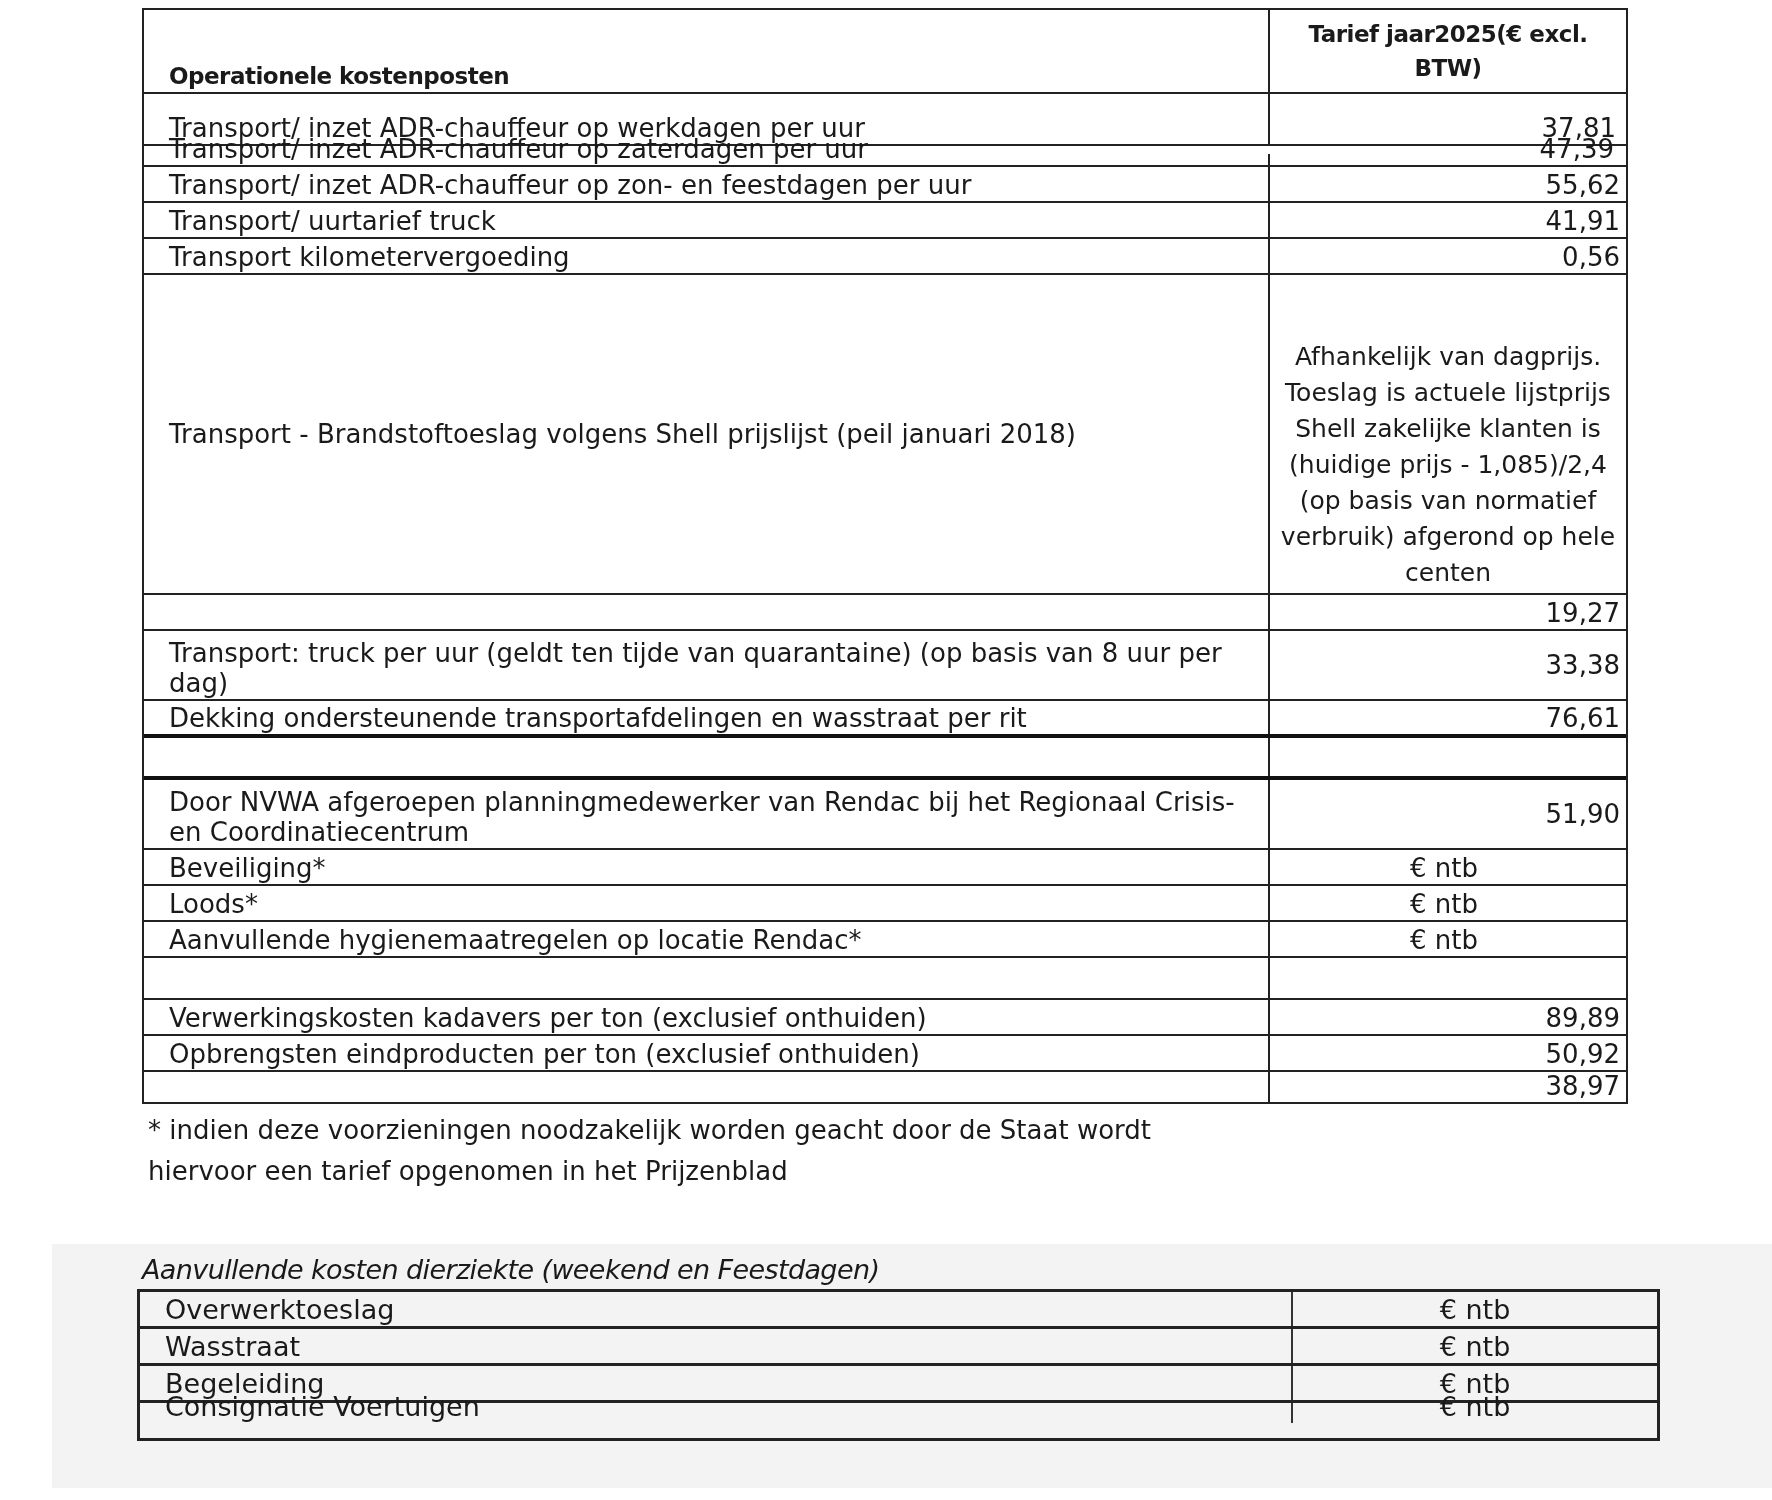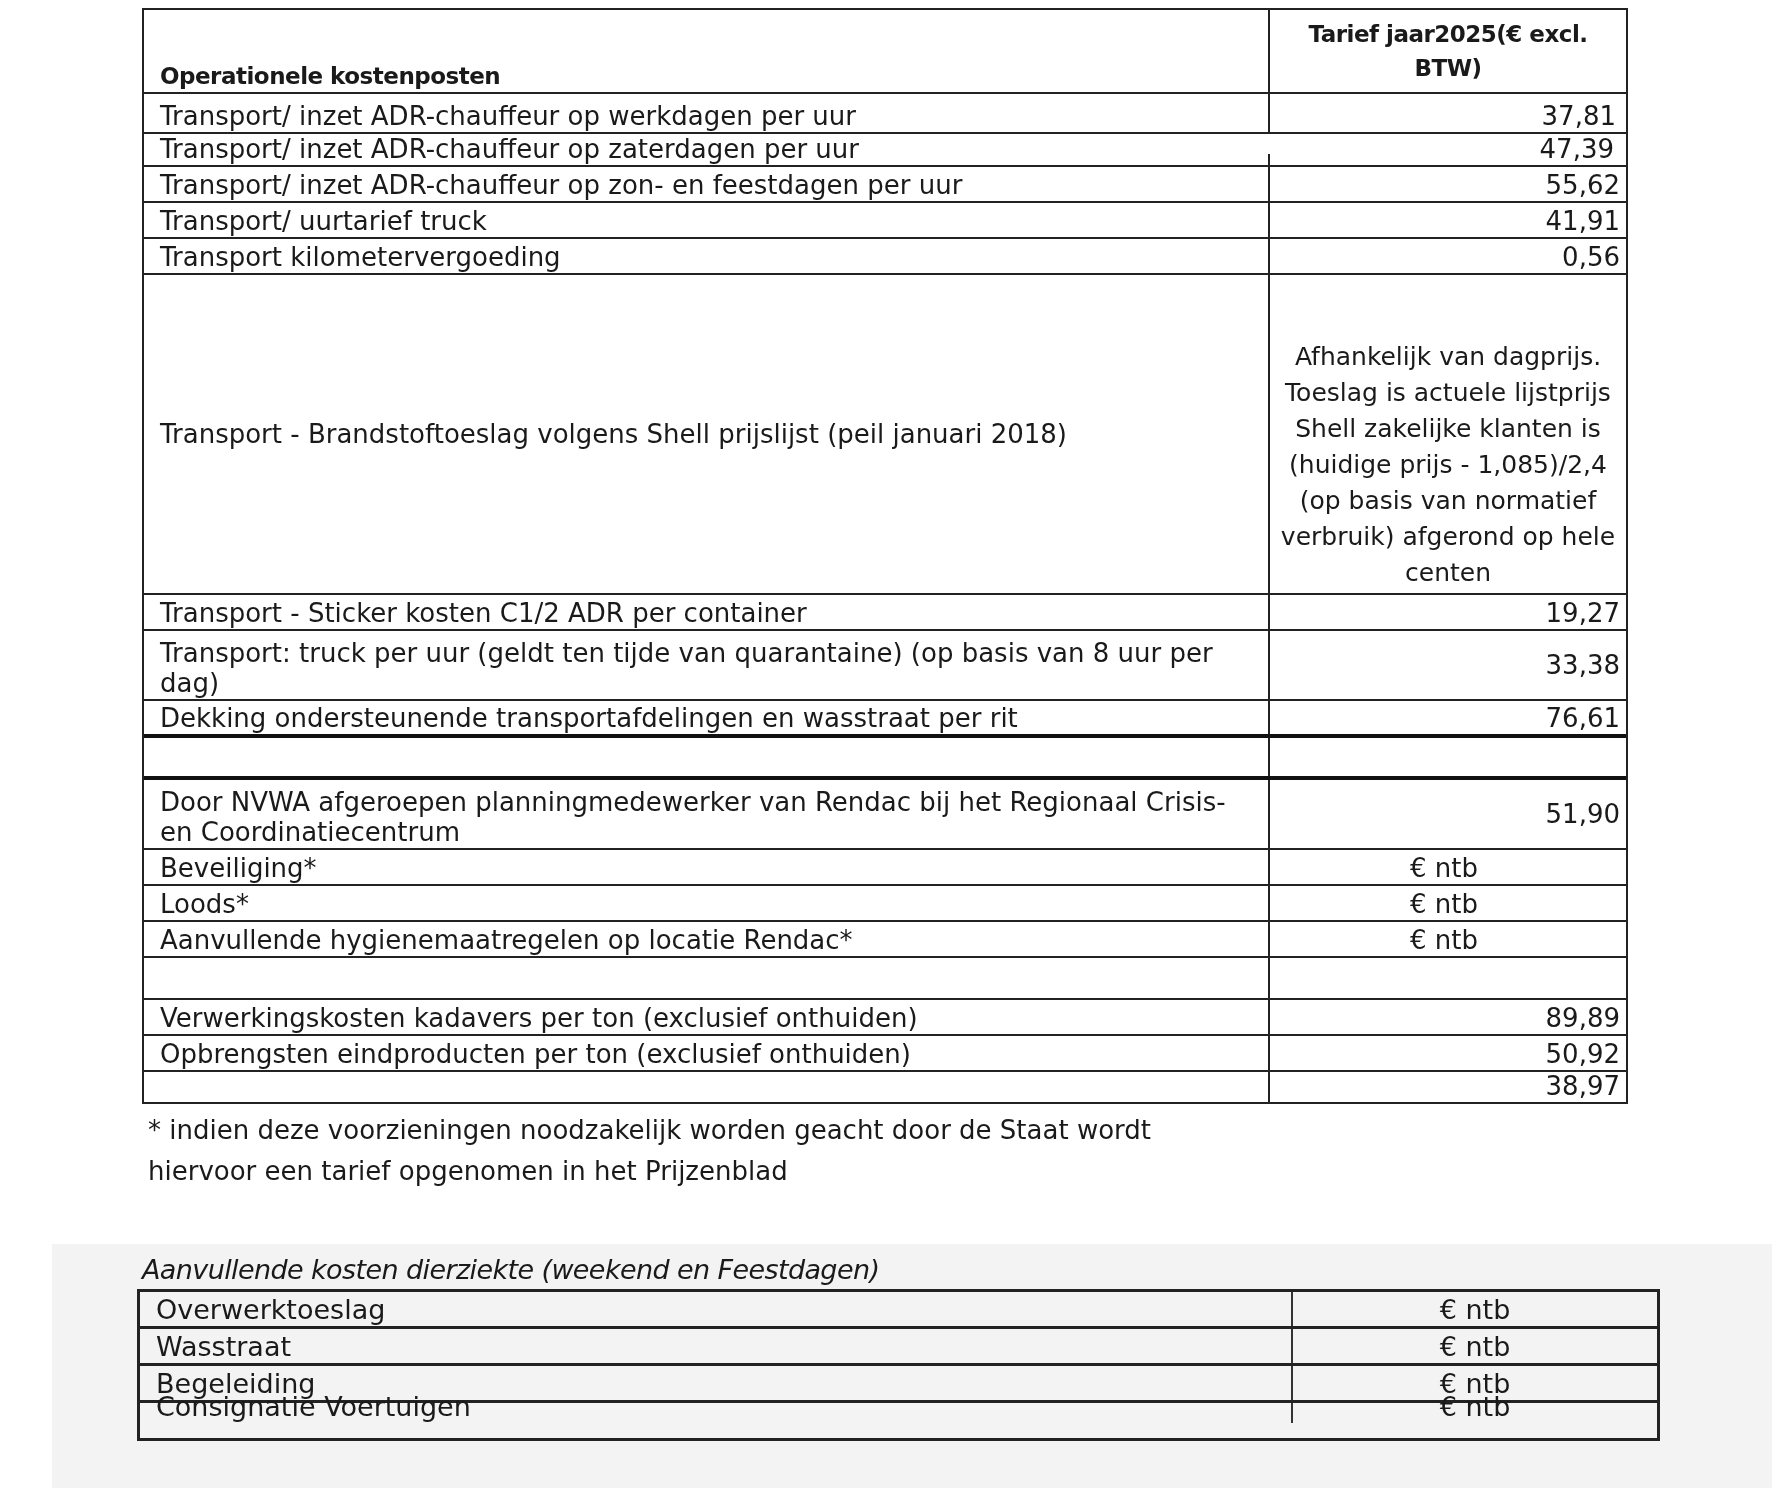--- a/index.html
+++ b/index.html
@@ -4,21 +4,21 @@
 <style>
   html, body { margin:0; padding:0; background:#ffffff; }
   body { width:1772px; height:1500px; position:relative; overflow:hidden;
          font-family:"DejaVu Sans", sans-serif; color:#1a1a1a; }
   .t { position:absolute; }
   .tbl { position:absolute; border:2px solid #222; box-sizing:border-box; }
   .row { position:absolute; left:0; right:0; border-bottom:2px solid #222; box-sizing:border-box; }
   .row.last { border-bottom:none; }
   .row.thick { border-bottom:4px solid #111; }
   .cell { position:absolute; top:0; bottom:0; box-sizing:border-box; display:flex; align-items:flex-end; }
-  .c1 { left:0; padding-left:16px; font-size:26px; line-height:30px; padding-bottom:1px; }
+  .c1 { left:9px; padding-left:16px; font-size:26px; line-height:30px; padding-bottom:1px; }
   .c2 { right:0; border-left:2px solid #222; padding-right:6px; font-size:26px; line-height:30px; justify-content:flex-end; padding-bottom:1px; }
   .c2.center { justify-content:center; padding-right:0; }
   .c2.mid, .c1.mid { align-items:center; }
   .hdr { font-weight:bold; font-size:23px; letter-spacing:-0.5px; }
   .multi { white-space:normal; }
   .note { font-size:26px; line-height:40px; }
   .band { position:absolute; left:52px; right:0; top:1244px; height:244px; background:#f3f3f3; }
   .t2 .row { border-bottom:3px solid #222; }
   .t2 .row.last { border-bottom:none; }
   .t2 .c1 { font-size:27px; font-family:"DejaVu Sans", sans-serif; }
@@ -28,21 +28,21 @@
 </head>
 <body>
 
 <div class="tbl" style="left:142px; top:8px; width:1486px; height:1096px;">
 
   <div class="row" style="top:0; height:84px;">
     <div class="cell c1 hdr" style="right:358px;">Operationele kostenposten</div>
     <div class="cell c2 hdr center" style="width:358px; align-items:center; text-align:center; padding:0 20px; line-height:34px;">Tarief jaar2025(€ excl. BTW)</div>
   </div>
 
-  <div class="row" style="top:84px; height:40px;">
+  <div class="row" style="top:84px; height:52px;">
     <div class="cell c1" style="right:358px;">Transport/ inzet ADR-chauffeur op werkdagen per uur</div>
     <div class="cell c2" style="width:358px; padding-right:10px;">37,81</div>
   </div>
   <div class="row" style="top:120px; height:37px;">
     <div class="cell c1" style="right:358px;">Transport/ inzet ADR-chauffeur op zaterdagen per uur</div>
     <div class="cell c2" style="width:358px; padding-right:12px;margin-top:24px;">47,39</div>
   </div>
   <div class="row" style="top:157px; height:36px;">
     <div class="cell c1" style="right:358px;">Transport/ inzet ADR-chauffeur op zon- en feestdagen per uur</div>
     <div class="cell c2" style="width:358px;">55,62</div>
@@ -53,21 +53,20 @@
   </div>
   <div class="row" style="top:229px; height:36px;">
     <div class="cell c1" style="right:358px;">Transport kilometervergoeding</div>
     <div class="cell c2" style="width:358px;">0,56</div>
   </div>
   <div class="row" style="top:265px; height:320px;">
     <div class="cell c1 mid" style="right:358px;">Transport - Brandstoftoeslag volgens Shell prijslijst (peil januari 2018)</div>
     <div class="cell c2 multi" style="width:358px; text-align:center; justify-content:center; padding:0 2px 2px 2px; line-height:36px; font-size:25px;">Afhankelijk van dagprijs. Toeslag is actuele lijstprijs Shell zakelijke klanten is (huidige prijs - 1,085)/2,4 (op basis van normatief verbruik) afgerond op hele centen</div>
   </div>
   <div class="row" style="top:585px; height:36px;">
-    <div class="cell c1" style="right:358px;">Transport - Sticker kosten C1/2 ADR per container</div>
     <div class="cell c2" style="width:358px;">19,27</div>
   </div>
   <div class="row" style="top:621px; height:70px;">
     <div class="cell c1 multi" style="right:358px; padding-right:20px;">Transport: truck per uur (geldt ten tijde van quarantaine) (op basis van 8 uur per dag)</div>
     <div class="cell c2 mid" style="width:358px;">33,38</div>
   </div>
   <div class="row thick" style="top:691px; height:37px;">
     <div class="cell c1" style="right:358px;">Dekking ondersteunende transportafdelingen en wasstraat per rit</div>
     <div class="cell c2" style="width:358px;">76,61</div>
   </div>

